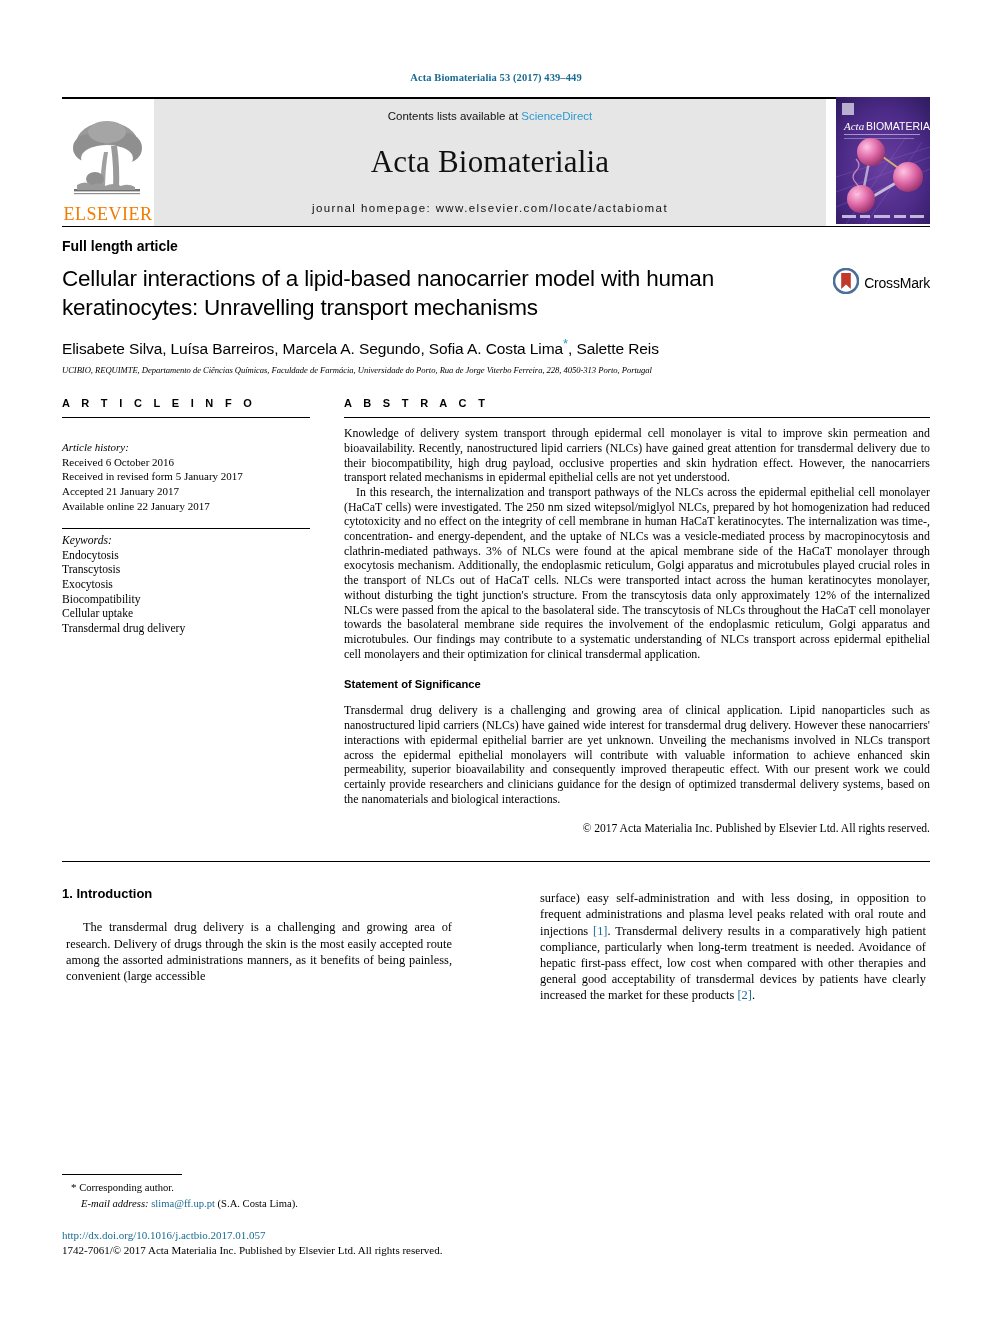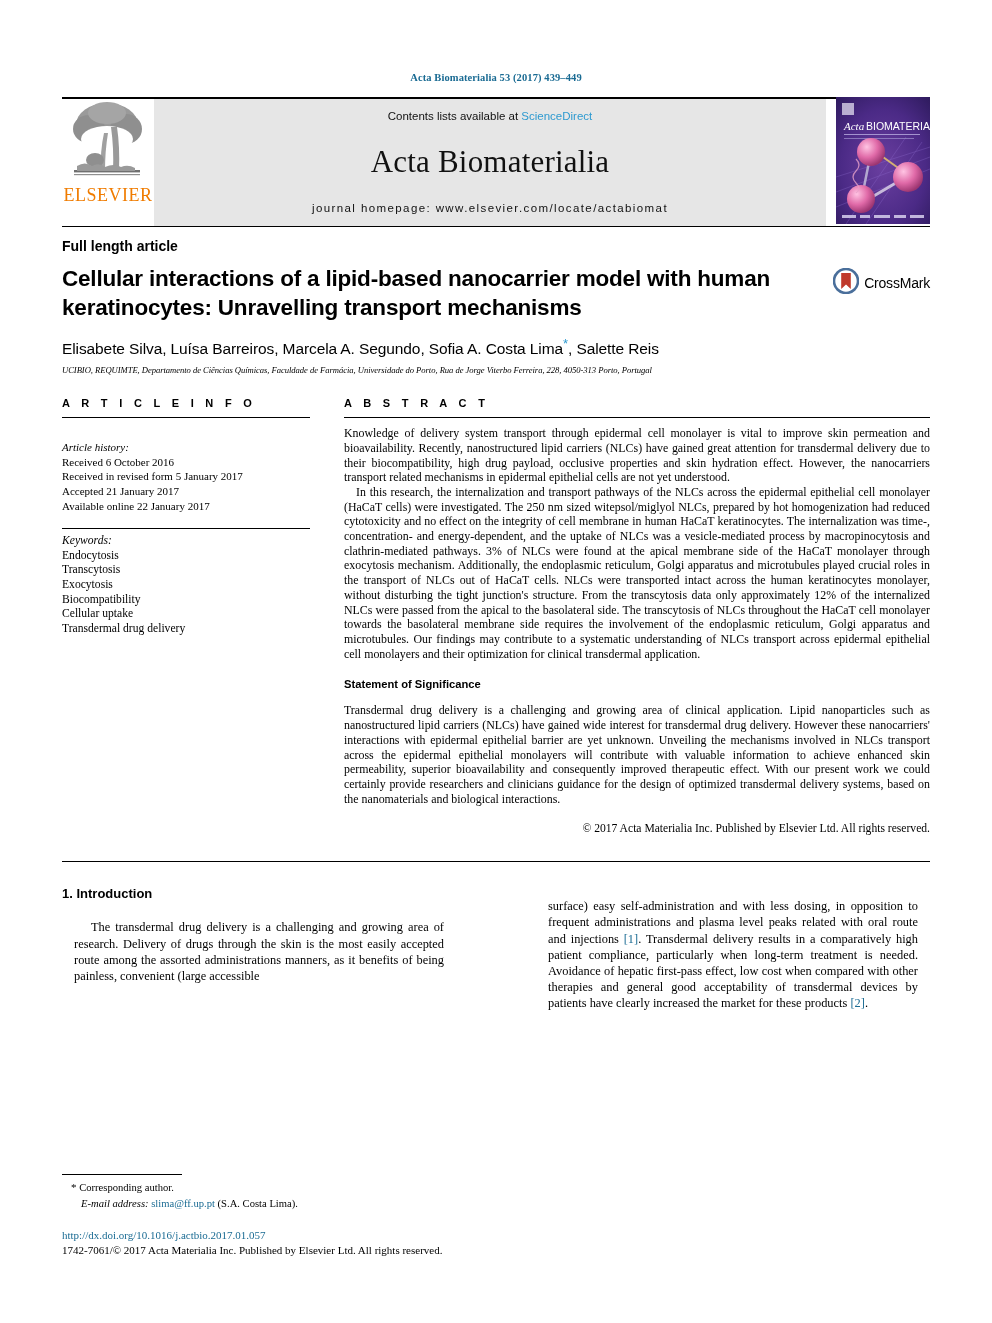--- a/index.html
+++ b/index.html
@@ -39,20 +39,21 @@
     border-top: 2px solid #000;
     display: flex;
     align-items: stretch;
     height: 127px;
   }
   .elsevier-block {
     width: 92px;
     flex: 0 0 92px;
     display: flex;
     flex-direction: column;
+    justify-content: flex-end;
     align-items: center;
     padding-bottom: 2px;
   }
   .tree-svg { display:block; }
   .elsevier-word {
     font-family: "Liberation Serif", serif;
     color: #f07c00;
     font-size: 18px;
     letter-spacing: .5px;
     line-height: 20px;
@@ -106,21 +107,21 @@
   .title-row {
     display: flex;
     align-items: flex-start;
     margin-top: 10px;
   }
   .article-title {
     flex: 1 1 auto;
     font-family: "Liberation Sans", sans-serif;
     font-size: 22.5px;
     line-height: 29px;
-    font-weight: bold;
+    font-weight: normal;
     letter-spacing: -.2px;
     margin: 0;
     padding-right: 18px;
   }
   .crossmark {
     flex: 0 0 auto;
     display: flex;
     align-items: center;
     margin-top: 4px;
   }
@@ -219,21 +220,21 @@
     text-align: justify;
   }
   .col-left { padding-right: 22px; }
   .col-right { padding-left: 22px; }
   .sec-title {
     font-family: "Liberation Sans", sans-serif;
     font-size: 13px;
     font-weight: bold;
     margin: 0 0 17px 0;
   }
-  .col p { margin: 12px; text-indent: 17px; }
+  .col p { margin: 4px; text-indent: 17px; }
   .ref { color: #1a6b93; }
 
   
   .footnote-zone {
     position: absolute;
     left: 62px;
     bottom: 66px;
     width: 410px;
     font-size: 10.6px;
     line-height: 14px;

